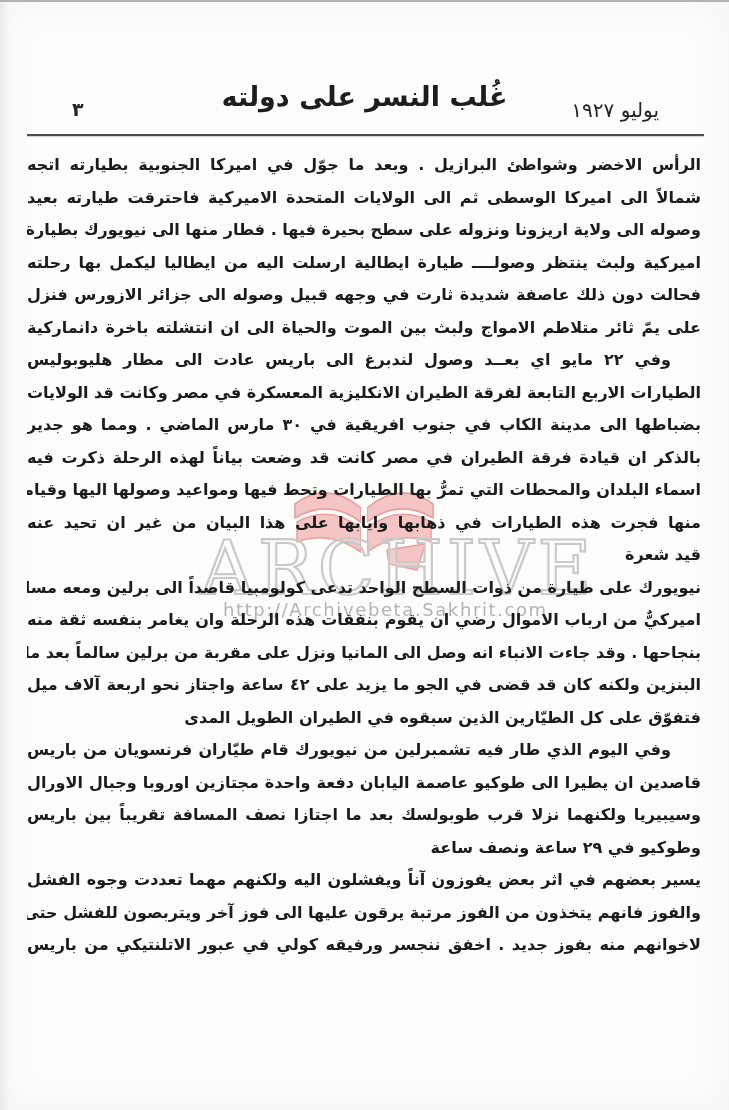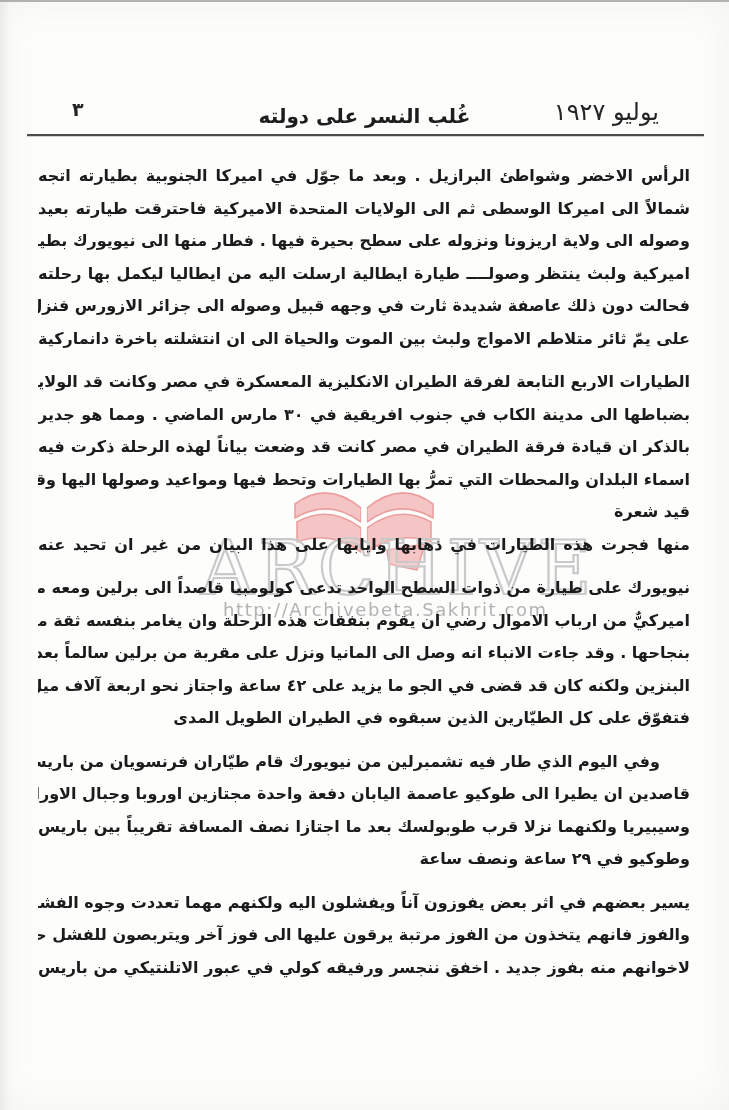--- a/index.html
+++ b/index.html
@@ -10,29 +10,29 @@
     background:#fdfdfc;
     overflow:hidden;
     font-family:"DejaVu Sans",sans-serif;
     direction:rtl;
     box-shadow:inset 0 0 40px rgba(120,120,120,0.08);
   }
   .scan-edge-top{position:absolute;top:0;left:0;width:100%;height:2px;background:#9b9b9b;opacity:.75;}
   .scan-edge-left{position:absolute;top:0;left:0;width:10px;height:100%;
     background:linear-gradient(to right,rgba(150,150,150,.12),rgba(150,150,150,0));}
   
-  .hdr-date{position:absolute;top:98px;right:70px;font-size:24px;color:#242424;letter-spacing:1px;}
-  .hdr-title{position:absolute;top:104px;left:50%;transform:translateX(-50%);
-    font-size:20px;font-weight:bold;color:#1d1d1d;white-space:nowrap;}
+  .hdr-date{position:absolute;top:98px;right:70px;font-size:20px;color:#242424;letter-spacing:1px;}
+  .hdr-title{position:absolute;top:81px;left:50%;transform:translateX(-50%);
+    font-size:27px;font-weight:bold;color:#1d1d1d;white-space:nowrap;}
   .hdr-pagenum{position:absolute;top:98px;left:72px;font-size:19px;font-weight:bold;color:#242424;}
   .hdr-rule{position:absolute;top:134px;left:27px;right:25px;height:2px;background:#4d4d4d;
     box-shadow:0 1px 0 rgba(80,80,80,.25);}
   
   .article{position:absolute;top:149px;right:28px;left:27px;color:#1b1b1b;}
-  .para{margin:11px;}
+  .para{margin:0;}
   .line{
     height:32.5px;line-height:32.5px;
     font-size:16px;font-weight:bold;
     text-align:justify;text-align-last:justify;
     overflow:hidden;white-space:nowrap;
   }
   .line.end{text-align:right;text-align-last:right;}
   .line.indent{text-indent:30px;}
   
   .wm-book{position:absolute;top:484px;left:291px;width:146px;height:92px;opacity:.62;}
@@ -82,26 +82,27 @@
     <div class="article">
         <div class="para">
           <div class="line">الرأس الاخضر وشواطئ البرازيل . وبعد ما جوّل في اميركا الجنوبية بطيارته اتجه</div>
           <div class="line">شمالاً الى اميركا الوسطى ثم الى الولايات المتحدة الاميركية فاحترقت طيارته بعيد</div>
           <div class="line">وصوله الى ولاية اريزونا ونزوله على سطح بحيرة فيها . فطار منها الى نيويورك بطيارة</div>
           <div class="line">اميركية ولبث ينتظر وصولــــ طيارة ايطالية ارسلت اليه من ايطاليا ليكمل بها رحلته</div>
           <div class="line">فحالت دون ذلك عاصفة شديدة ثارت في وجهه قبيل وصوله الى جزائر الازورس فنزل</div>
           <div class="line">على يمّ ثائر متلاطم الامواج ولبث بين الموت والحياة الى ان انتشلته باخرة دانماركية</div>
         </div>
         <div class="para">
+          <div class="line indent">وفي ٢٢ مايو اي بعــد وصول لندبرغ الى باريس عادت الى مطار هليوبوليس</div>
           <div class="line">الطيارات الاربع التابعة لفرقة الطيران الانكليزية المعسكرة في مصر وكانت قد الولايات</div>
           <div class="line">بضباطها الى مدينة الكاب في جنوب افريقية في ٣٠ مارس الماضي . ومما هو جدير</div>
           <div class="line">بالذكر ان قيادة فرقة الطيران في مصر كانت قد وضعت بياناً لهذه الرحلة ذكرت فيه</div>
           <div class="line">اسماء البلدان والمحطات التي تمرُّ بها الطيارات وتحط فيها ومواعيد وصولها اليها وقيامها</div>
+          <div class="line">منها فجرت هذه الطيارات في ذهابها وايابها على هذا البيان من غير ان تحيد عنه</div>
           <div class="line end">قيد شعرة</div>
-          <div class="line">منها فجرت هذه الطيارات في ذهابها وايابها على هذا البيان من غير ان تحيد عنه</div>
         </div>
         <div class="para">
           <div class="line">نيويورك على طيارة من ذوات السطح الواحد تدعى كولومبيا قاصداً الى برلين ومعه مسافر</div>
           <div class="line">اميركيٌّ من ارباب الاموال رضي ان يقوم بنفقات هذه الرحلة وان يغامر بنفسه ثقة منه</div>
           <div class="line">بنجاحها . وقد جاءت الانباء انه وصل الى المانيا ونزل على مقربة من برلين سالماً بعد ما نفد منه</div>
           <div class="line">البنزين ولكنه كان قد قضى في الجو ما يزيد على ٤٢ ساعة واجتاز نحو اربعة آلاف ميل</div>
           <div class="line end">فتفوّق على كل الطيّارين الذين سبقوه في الطيران الطويل المدى</div>
         </div>
         <div class="para">
           <div class="line indent">وفي اليوم الذي طار فيه تشمبرلين من نيويورك قام طيّاران فرنسويان من باريس</div>

